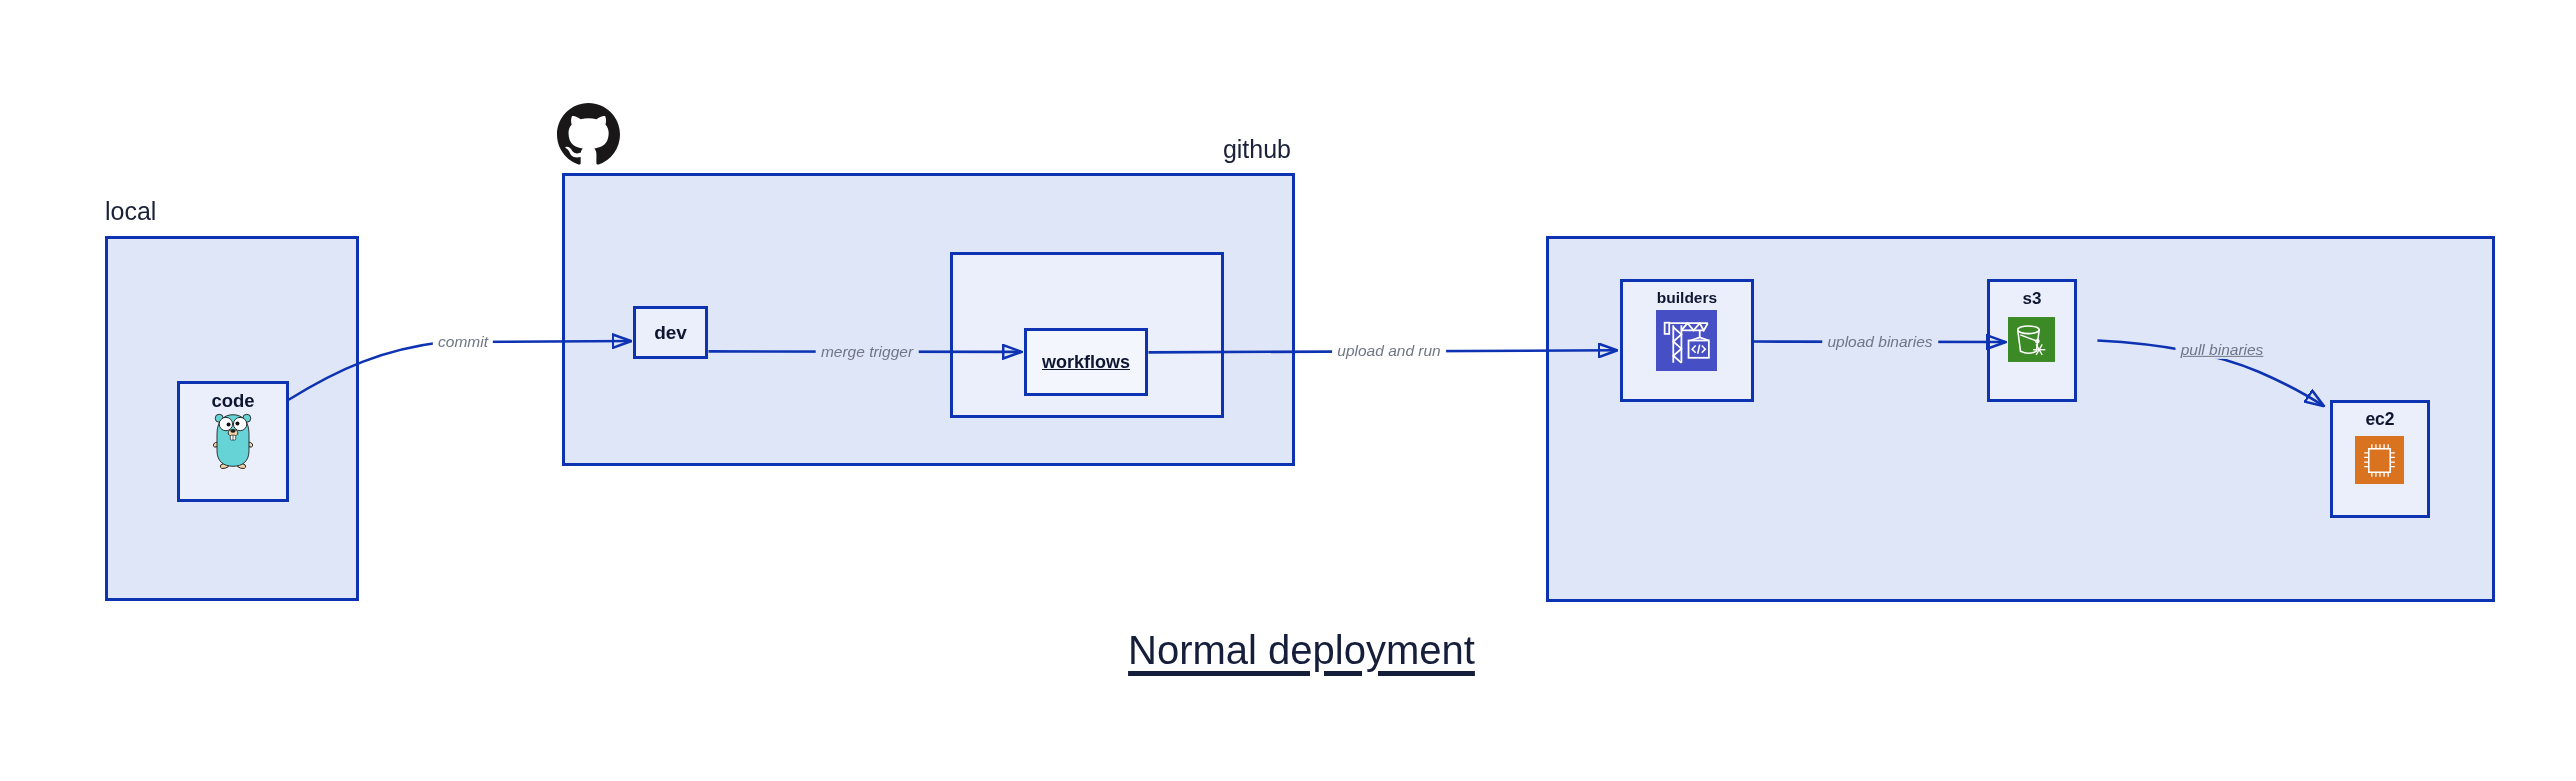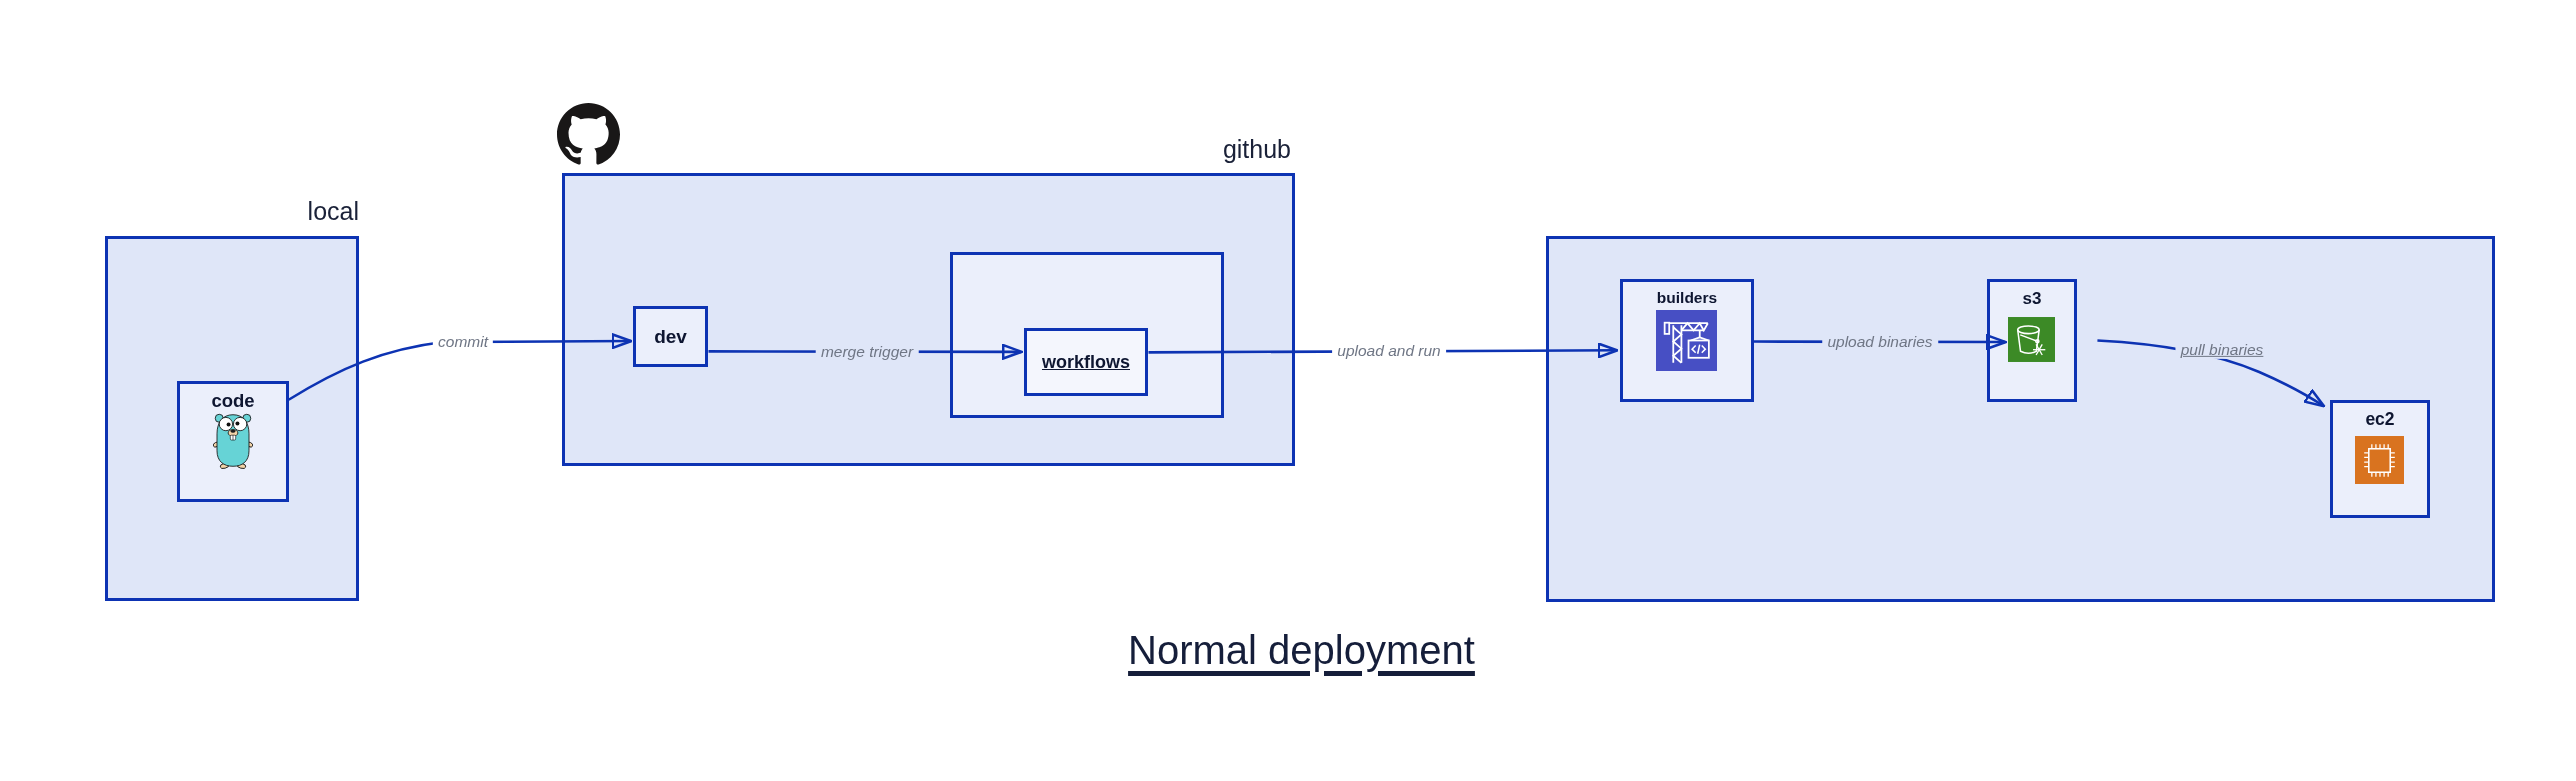--- a/index.html
+++ b/index.html
@@ -6,21 +6,21 @@
   .stage{
     position:relative;width:2604px;height:781px;background:#ffffff;
     font-family:"Liberation Sans", sans-serif;overflow:hidden;
   }
   
   .cbox{position:absolute;border:3.1px solid #0d33b3;background:#dfe6f8;box-sizing:border-box;}
   
   .nbox{position:absolute;border:3.1px solid #0d33b3;background:#ebeffb;box-sizing:border-box;}
   .nbox.lightest{background:#f4f6fd;}
   
-  .clabel{position:absolute;font-size:25px;color:#1a2138;text-align:right;white-space:nowrap;}
+  .clabel{position:absolute;font-size:25px;color:#1a2138;text-align:left;white-space:nowrap;}
   .nlabel{position:absolute;left:0;right:0;text-align:center;font-weight:bold;color:#0e1631;white-space:nowrap;}
   .center-label{position:absolute;inset:0;display:flex;align-items:center;justify-content:center;
     font-weight:bold;color:#0e1631;}
   .elabel{position:absolute;transform:translate(-50%,-50%);font-style:italic;font-size:15.5px;
     color:#6f7685;padding:1px 5.2px;white-space:nowrap;line-height:1.05;}
   .bg-white{background:#ffffff;}
   .bg-fill{background:#dfe6f8;}
   .icon{position:absolute;}
   .edges{position:absolute;left:0;top:0;width:2604px;height:781px;pointer-events:none;}
   .edges path{stroke:#0d33b3;stroke-width:5;fill:none;}
@@ -69,21 +69,21 @@
         <circle cx="35" cy="29" r="4.5" fill="#111111"></circle>
         <circle cx="55" cy="27" r="4.5" fill="#111111"></circle>
         <ellipse cx="45" cy="48" rx="11" ry="7.5" fill="#f2d3a7" stroke="#1c1c1c" stroke-width="2"></ellipse>
         <ellipse cx="45" cy="44" rx="5" ry="3.8" fill="#1c1c1c"></ellipse>
         <rect x="39" y="53" width="12" height="11" rx="2.5" fill="#ffffff" stroke="#1c1c1c" stroke-width="1.5"></rect>
         <line x1="45" y1="53" x2="45" y2="64" stroke="#1c1c1c" stroke-width="1.5"></line>
       </svg>
     </div>
   </div>
 
-  <div class="nbox" style="left:633px;top:306px;width:75px;height:61px;">
+  <div class="nbox" style="left:633px;top:306px;width:75px;height:53px;">
     <div class="center-label" style="font-size:19px;">dev</div>
   </div>
 
   <div class="nbox lightest" style="left:1024px;top:328px;width:124px;height:68px;">
     <div class="center-label" style="font-size:18px;text-decoration:underline;">workflows</div>
   </div>
 
   <div class="nbox" style="left:1620px;top:279px;width:134px;height:123px;">
     <div class="nlabel" style="top:6.7px;font-size:15.5px;">builders</div>
     <div class="icon" style="left:33px;top:28px;">

